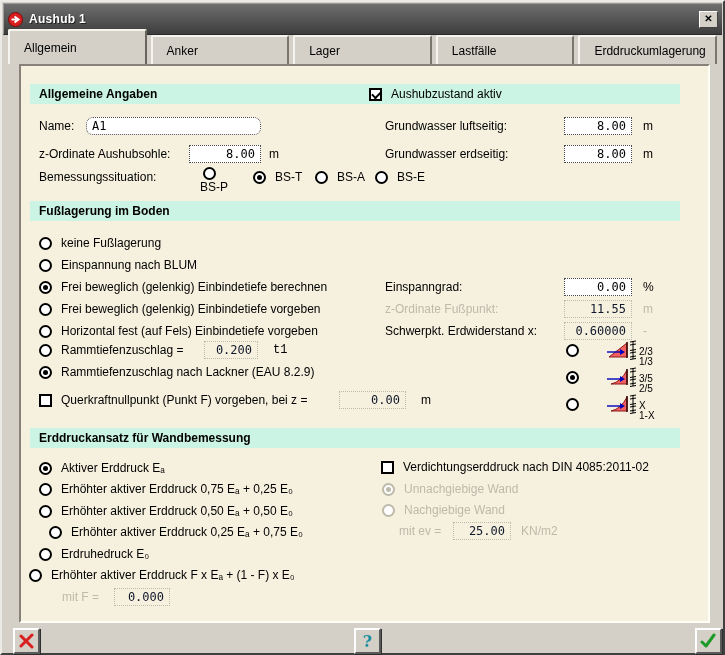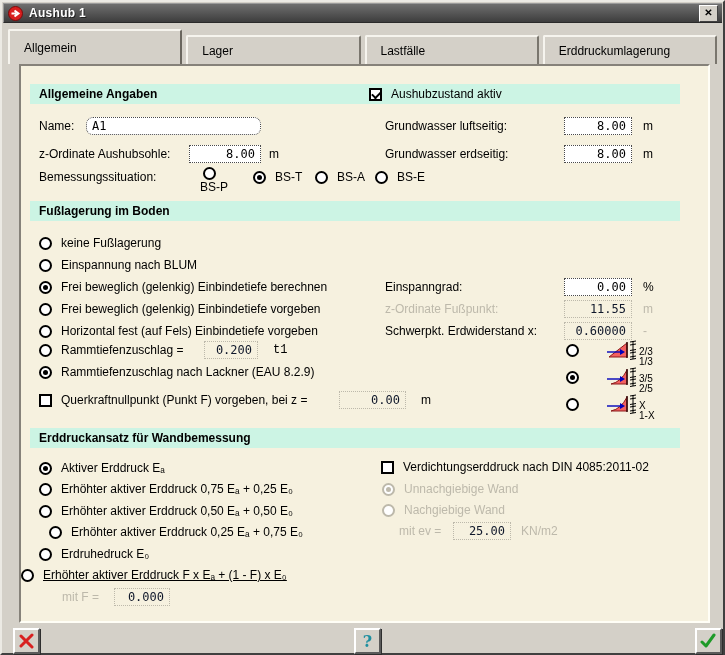--- a/index.html
+++ b/index.html
@@ -1,19 +1,19 @@
 <!DOCTYPE html>
 <html><head>
 <meta charset="utf-8">
 <style>
   html,body{margin:0;padding:0;}
   body{width:725px;height:655px;position:relative;font-family:"Liberation Sans",sans-serif;font-size:12px;color:#000;background:#d4d0c8;overflow:hidden;}
   .window{position:absolute;inset:0;background:#d4d0c8;border-top:2px solid #eceae4;border-left:2px solid #eceae4;border-right:2px solid #404040;border-bottom:2px solid #404040;box-sizing:border-box;}
   
-  .titlebar{position:absolute;left:1px;top:1px;right:1px;height:20px;background:linear-gradient(to bottom,#6f6f6f,#3d3d3d);border-top:1px solid #9a9a9a;border-left:1px solid #9a9a9a;border-bottom:1px solid #2a2a2a;display:flex;align-items:center;padding:0 4px;box-sizing:border-box;}
+  .titlebar{position:absolute;left:1px;top:1px;right:1px;height:32px;background:linear-gradient(to bottom,#6f6f6f,#3d3d3d);border-top:1px solid #9a9a9a;border-left:1px solid #9a9a9a;border-bottom:1px solid #2a2a2a;display:flex;align-items:center;padding:0 4px;box-sizing:border-box;}
   .titlebar .title{color:#fff;font-weight:bold;margin-left:6px;letter-spacing:.3px;text-shadow:1px 1px 0 #222;}
   .app-icon{width:15px;height:15px;flex:none;}
   .close-btn{margin-left:auto;width:17px;height:15px;background:#d4d0c8;border-top:1px solid #fff;border-left:1px solid #fff;border-right:1px solid #404040;border-bottom:1px solid #404040;display:flex;align-items:center;justify-content:center;font-size:10px;font-weight:bold;line-height:1;cursor:default;}
   
   .tabs{position:absolute;left:6px;top:26px;right:6px;height:36px;display:flex;gap:4px;align-items:flex-end;}
   .tab{flex:1;height:29px;background:#d4d0c8;border-top:2px solid #f6f4ee;border-left:2px solid #f6f4ee;border-right:2px solid #7a766e;border-top-left-radius:2px;border-top-right-radius:2px;display:flex;align-items:center;padding-left:14px;box-sizing:border-box;cursor:default;}
   .tab.active{height:35px;border-right-color:#6a665e;}
   
   .panel{position:absolute;left:17px;top:62px;width:691px;height:559px;background:#f6f1df;border-top:2px solid #86827a;border-left:2px solid #86827a;border-bottom:2px solid #fffef6;border-right:2px solid #fffef6;box-sizing:border-box;}
   .panel-inner{position:relative;width:100%;height:100%;}
@@ -53,20 +53,23 @@
     </svg>
     <span class="title">Aushub 1</span>
     <span class="close-btn">
         <span>✕</span>
       </span>
   </div>
 
   <div class="tabs">
     <div class="tab active">
         <span>Allgemein</span>
+      </div>
+    <div class="tab">
+        <span>Anker</span>
       </div>
     <div class="tab">
         <span>Lager</span>
       </div>
     <div class="tab">
         <span>Lastfälle</span>
       </div>
     <div class="tab">
         <span>Erddruckumlagerung</span>
       </div>
@@ -298,21 +301,21 @@
           <span class="rlabel">Erhöhter aktiver Erddruck 0,50 Eₐ  + 0,50 E₀</span>
     </div>
     <div class="row" style="top:456px;left:28px;">
       <span class="radio"></span>
           <span class="rlabel">Erhöhter aktiver Erddruck 0,25 Eₐ  + 0,75 E₀</span>
     </div>
     <div class="row" style="top:478px;left:18px;">
       <span class="radio"></span>
           <span class="rlabel">Erdruhedruck E₀</span>
     </div>
-    <div class="row" style="top:499px;left:0;text-decoration:underline;">
+    <div class="row" style="top:499px;left:8px;">
       <span class="radio"></span>
           <span class="rlabel">Erhöhter aktiver Erddruck F x Eₐ  + (1 - F) x E₀</span>
     </div>
     <div class="row graytxt" style="top:521px;left:41px;">
           <span>mit F =</span>
         </div>
     <div class="field dis abs" style="top:522px;left:93px;width:56px;">
           <span>0.000</span>
         </div>
 

